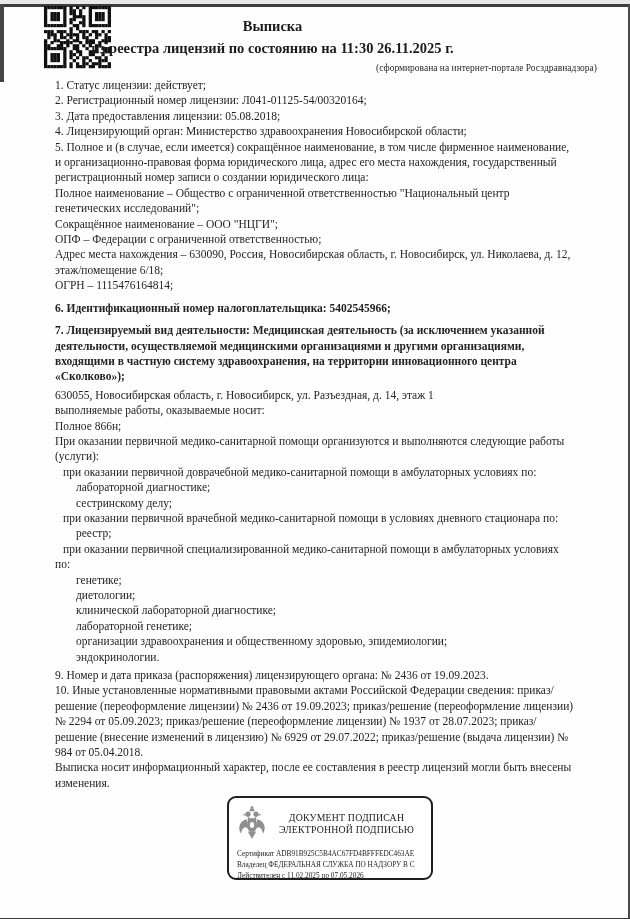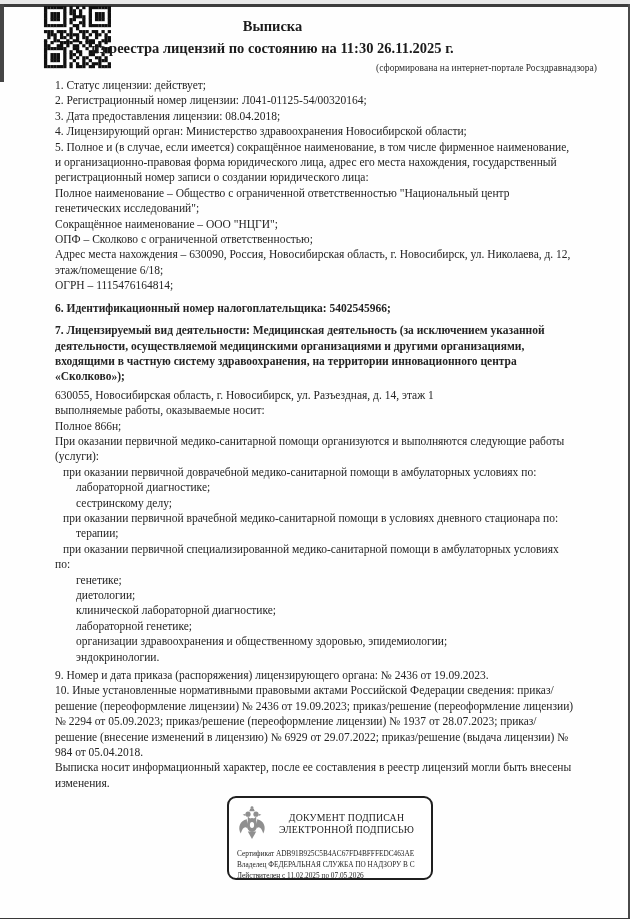--- a/index.html
+++ b/index.html
@@ -80,39 +80,39 @@
   <div class="titles">
     <div>Выписка</div>
     <div>из реестра лицензий по состоянию на 11:30 26.11.2025 г.</div>
   </div>
 
   <div class="subtitle">(сформирована на интернет-портале Росздравнадзора)</div>
 
   <div class="body">
     <div class="p">1. Статус лицензии: действует;</div>
     <div class="p">2. Регистрационный номер лицензии: Л041-01125-54/00320164;</div>
-    <div class="p">3. Дата предоставления лицензии: 08.04.2018;</div>
+    <div class="p">3. Дата предоставления лицензии: 05.08.2018;</div>
     <div class="p">4. Лицензирующий орган: Министерство здравоохранения Новосибирской области;</div>
     <div class="p">5. Полное и (в случае, если имеется) сокращённое наименование, в том числе фирменное наименование, и организационно-правовая форма юридического лица, адрес его места нахождения, государственный регистрационный номер записи о создании юридического лица:</div>
     <div class="p">Полное наименование – Общество с ограниченной ответственностью "Национальный центр генетических исследований";</div>
     <div class="p">Сокращённое наименование – ООО "НЦГИ";</div>
-    <div class="p">ОПФ – Сколково с ограниченной ответственностью;</div>
+    <div class="p">ОПФ – Федерации с ограниченной ответственностью;</div>
     <div class="p">Адрес места нахождения – 630090, Россия, Новосибирская область, г. Новосибирск, ул. Николаева, д. 12, этаж/помещение 6/18;</div>
     <div class="p">ОГРН – 1115476164814;</div>
     <div class="p gap">6. Идентификационный номер налогоплательщика: 5402545966;</div>
     <div class="p gap">7. Лицензируемый вид деятельности: Медицинская деятельность (за исключением указанной деятельности, осуществляемой медицинскими организациями и другими организациями, входящими в частную систему здравоохранения, на территории инновационного центра «Сколково»);</div>
     <div class="p gap-sm">630055, Новосибирская область, г. Новосибирск, ул. Разъездная, д. 14, этаж 1</div>
     <div class="p">выполняемые работы, оказываемые носит:</div>
     <div class="p">Полное 866н;</div>
     <div class="p">При оказании первичной медико-санитарной помощи организуются и выполняются следующие работы (услуги):</div>
     <div class="p i1">при оказании первичной доврачебной медико-санитарной помощи в амбулаторных условиях по:</div>
     <div class="p i2">лабораторной диагностике;</div>
     <div class="p i2">сестринскому делу;</div>
     <div class="p i1">при оказании первичной врачебной медико-санитарной помощи в условиях дневного стационара по:</div>
-    <div class="p i2">терапии;</div>
+    <div class="p i2">реестр;</div>
     <div class="p i1">при оказании первичной специализированной медико-санитарной помощи в амбулаторных условиях по:</div>
     <div class="p i2">генетике;</div>
     <div class="p i2">диетологии;</div>
     <div class="p i2">клинической лабораторной диагностике;</div>
     <div class="p i2">лабораторной генетике;</div>
     <div class="p i2">организации здравоохранения и общественному здоровью, эпидемиологии;</div>
     <div class="p i2">эндокринологии.</div>
     <div class="p gap-sm">9. Номер и дата приказа (распоряжения) лицензирующего органа: № 2436 от 19.09.2023.</div>
     <div class="p">10. Иные установленные нормативными правовыми актами Российской Федерации сведения: приказ/решение (переоформление лицензии) № 2436 от 19.09.2023; приказ/решение (переоформление лицензии) № 2294 от 05.09.2023; приказ/решение (переоформление лицензии) № 1937 от 28.07.2023; приказ/решение (внесение изменений в лицензию) № 6929 от 29.07.2022; приказ/решение (выдача лицензии) № 984 от 05.04.2018.</div>
     <div class="p">Выписка носит информационный характер, после ее составления в реестр лицензий могли быть внесены изменения.</div>

